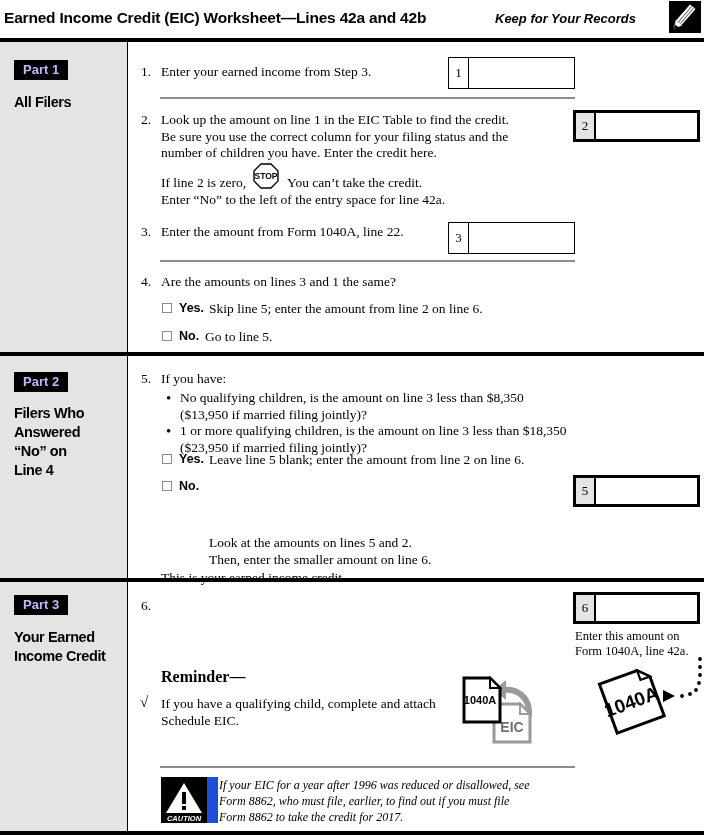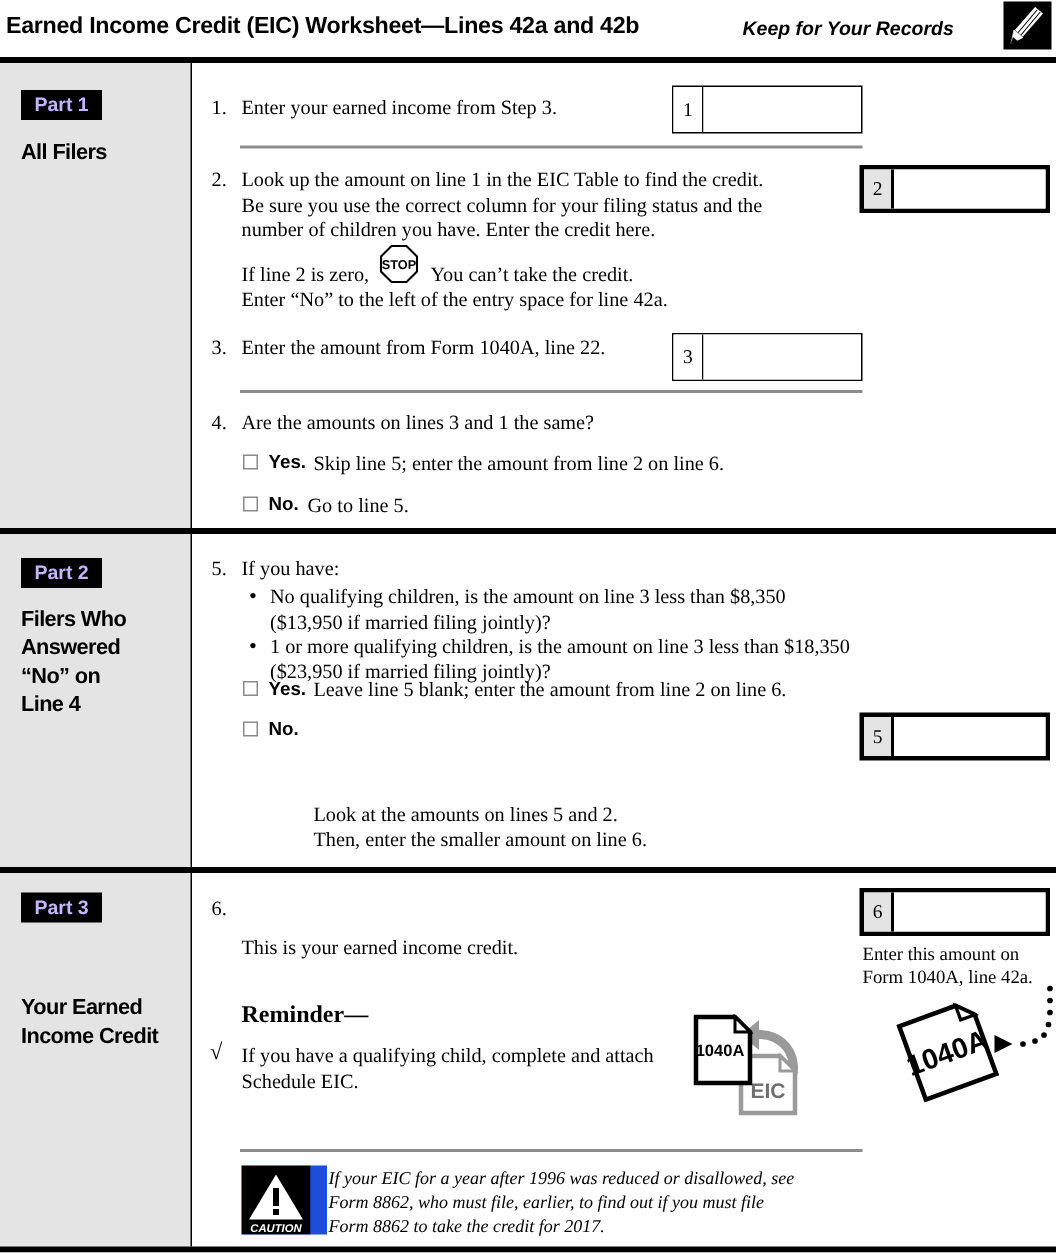--- a/index.html
+++ b/index.html
@@ -104,21 +104,21 @@
   <div class="part-tag" style="left:14px;top:60px;">Part 1</div>
   <div class="part-sub" style="left:14px;top:93px;white-space:pre;">All Filers</div>
 
   <div class="part-tag" style="left:14px;top:372px;">Part 2</div>
   <div class="part-sub" style="left:14px;top:404px;white-space:pre;">Filers Who
 Answered
 “No” on
 Line 4</div>
 
   <div class="part-tag" style="left:14px;top:595px;">Part 3</div>
-  <div class="part-sub" style="left:14px;top:628px;white-space:pre;margin-top:35px;">Your Earned
+  <div class="part-sub" style="left:14px;top:628px;white-space:pre;">Your Earned
 Income Credit</div>
 
   <div class="num" style="left:141px;top:64px;">1.</div>
   <div class="txt" style="left:161px;top:64px;width:300px;">Enter your earned income from Step 3.</div>
   <div class="abox thin" style="left:448px;top:57px;width:127px;height:32px;">
     <div class="numcell">1</div>
     <div class="fill"></div>
   </div>
   <div class="sep" style="left:160px;top:97px;width:415px;"></div>
 
@@ -184,21 +184,21 @@
     <div class="numcell">5</div>
     <div class="fill"></div>
   </div>
 
   <div class="txt" style="left:209px;top:535px;width:330px;white-space:pre-line;">Look at the amounts on lines 5 and 2.
 Then, enter the smaller amount on line 6.</div>
 
   <div class="rule-thick p3"></div>
 
   <div class="num" style="left:141px;top:598px;">6.</div>
-  <div class="txt" style="left:161px;top:624px;">This is your earned income credit.</div>
+  <div class="txt" style="left:161px;top:570px;">This is your earned income credit.</div>
 
   <div class="abox thick" style="left:573px;top:592px;width:127px;height:32px;">
     <div class="numcell">6</div>
     <div class="fill"></div>
   </div>
 
   <div class="txt sm" style="left:575px;top:629px;width:130px;white-space:pre-line;">Enter this amount on
 Form 1040A, line 42a.</div>
 
   <div style="position:absolute;left:595px;top:655px;width:109px;height:80px;">

